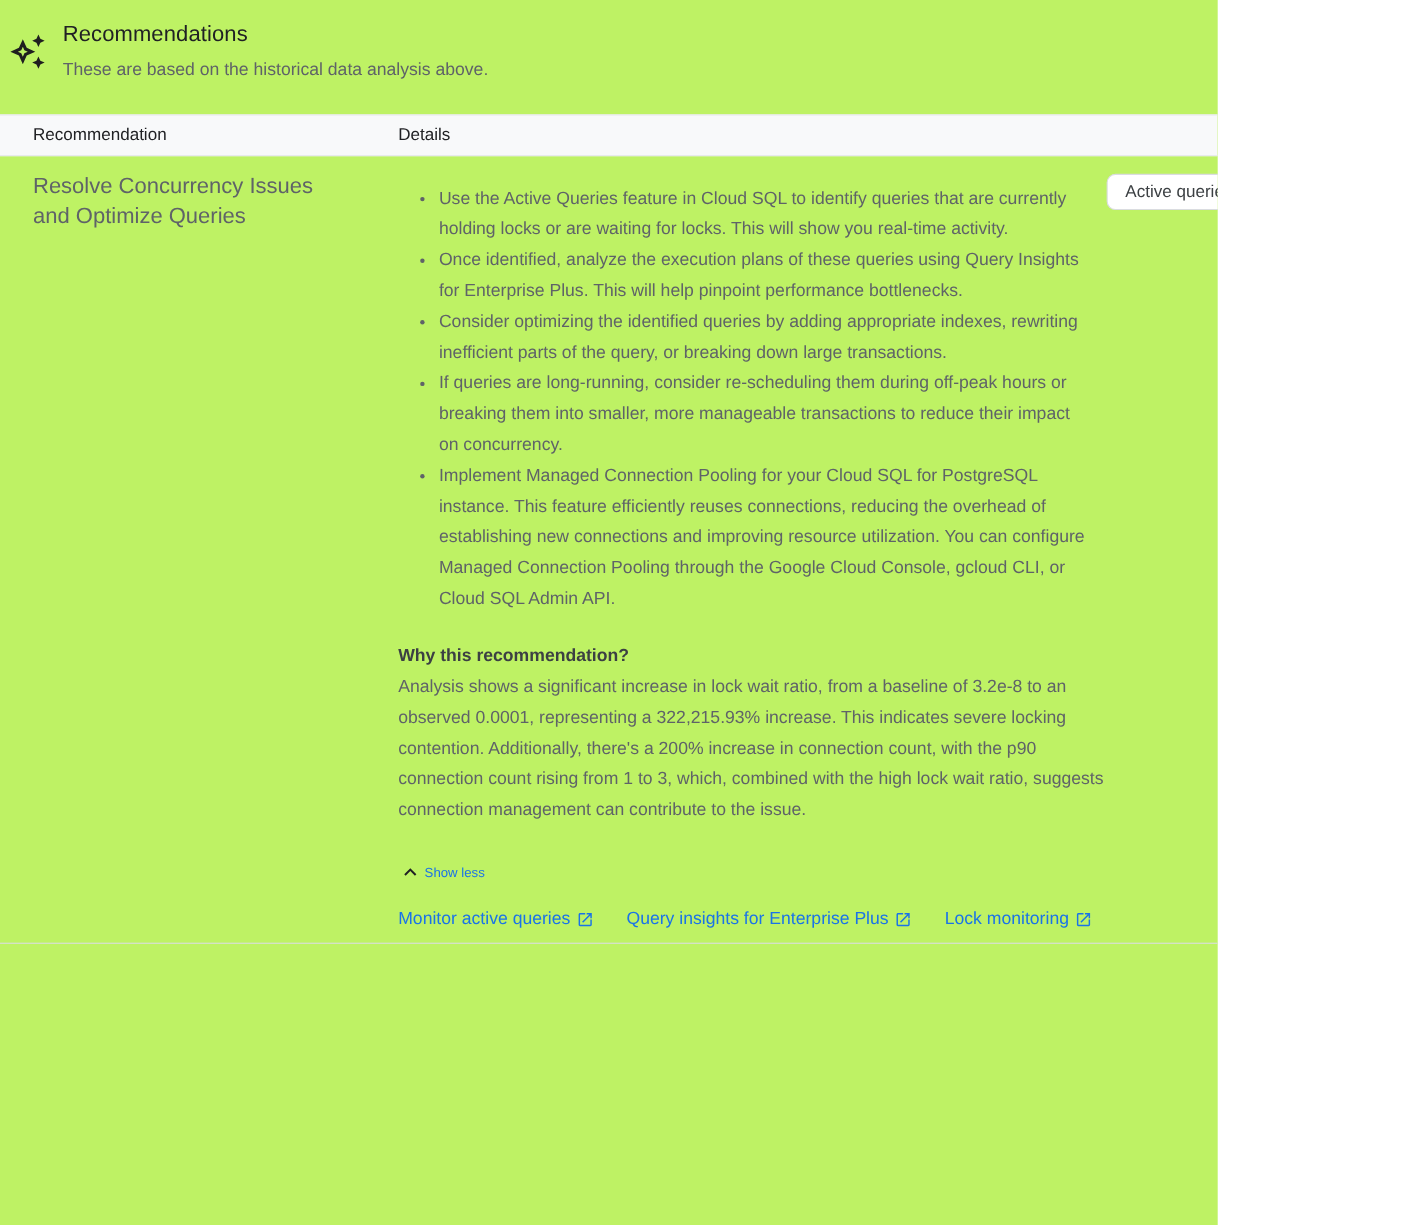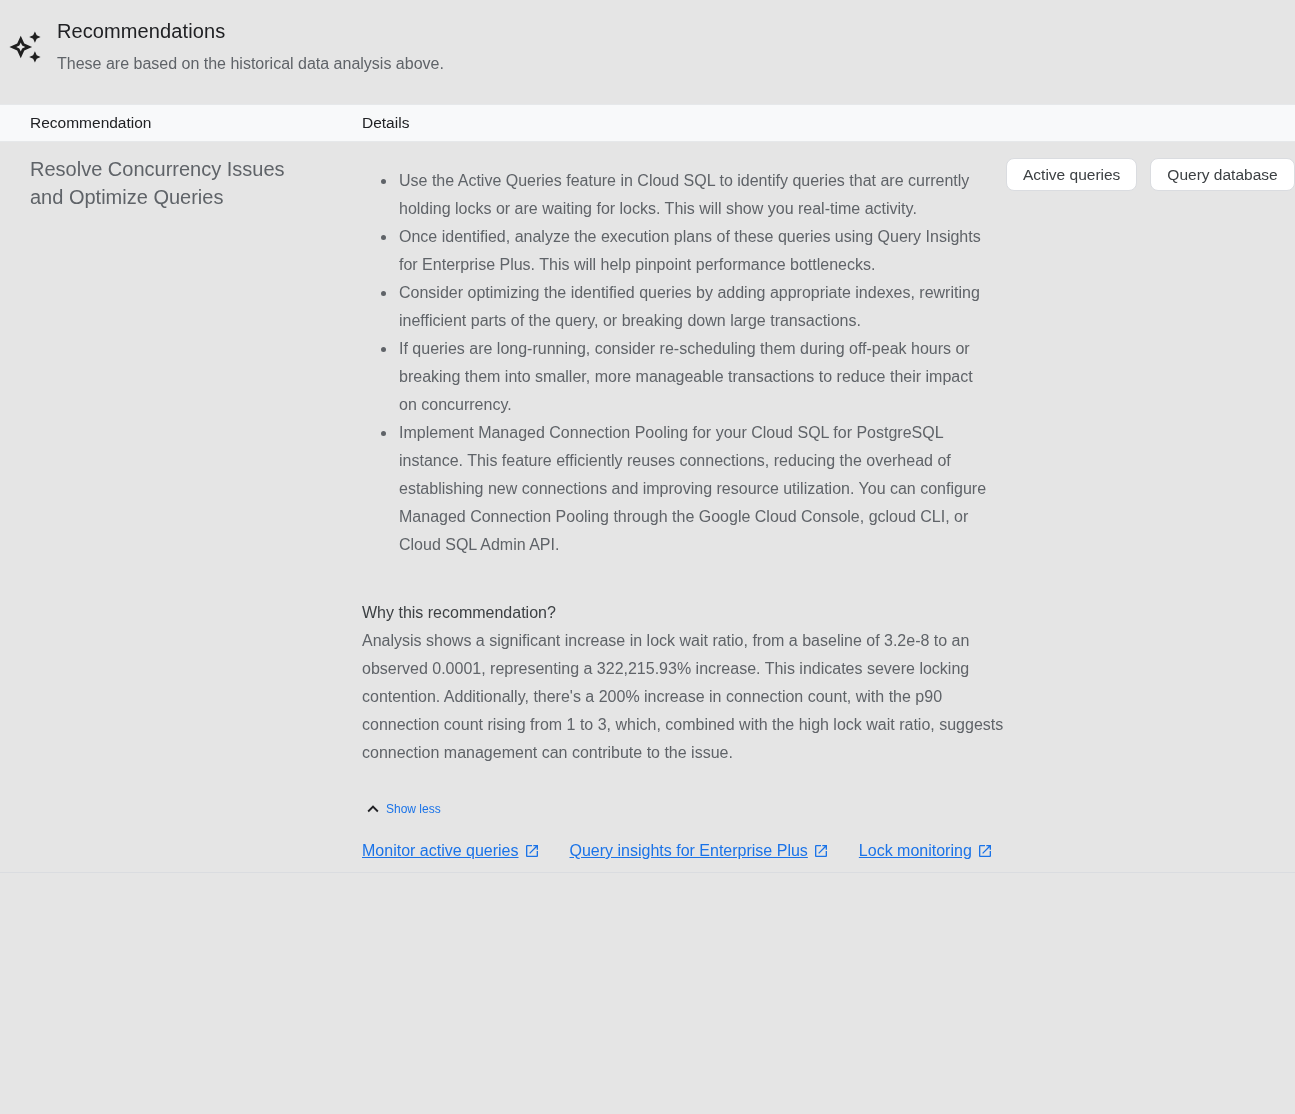--- a/index.html
+++ b/index.html
@@ -4,23 +4,23 @@
 <style>
   * { box-sizing: border-box; }
   html, body {
     margin: 0;
     padding: 0;
     background: #ffffff;
     font-family: "Liberation Sans", "DejaVu Sans", sans-serif;
     color: #5f6368;
   }
   .page {
-    width: 1295px;
+    width: 1107px;
     min-height: 1114px;
-    background: #e5e5e5;
+    background: #bef264;
     overflow: hidden;
   }
 
   
   .recs-header {
     display: flex;
     align-items: flex-start;
     padding: 18px 0 0 8px;
   }
   .sparkle-wrap {
@@ -88,22 +88,22 @@
     line-height: 28px;
     color: #5f6368;
   }
   .details-intro { margin: 0 0 24px 0; }
   ul.detail-bullets {
     margin: 12px;
     padding-left: 23px;
   }
   ul.detail-bullets li { padding-left: 2px; }
   .why-heading {
-    margin: 40px 0 0 0;
-    font-weight: 400;
+    margin: 24px 0 0 0;
+    font-weight: 700;
     color: #3c4043;
   }
   .why-text { margin: 0; }
 
   
   .show-less {
     display: inline-flex;
     align-items: center;
     gap: 2px;
     margin-top: 31px;
@@ -130,21 +130,21 @@
   .doc-link {
     display: inline-flex;
     align-items: center;
     gap: 5px;
     font-size: 16px;
     color: #1a73e8;
     text-decoration: none;
     cursor: pointer;
     line-height: 22px;
   }
-  .doc-link .link-label { text-decoration: underline; }
+  .doc-link .link-label { }
   .doc-link svg { width: 16px; height: 16px; fill: #1a73e8; display: block; }
 
   
   .chips-col {
     margin-left: auto;
     margin-right: 82px;
     display: flex;
     flex-direction: row;
     align-items: flex-start;
     gap: 13px;

